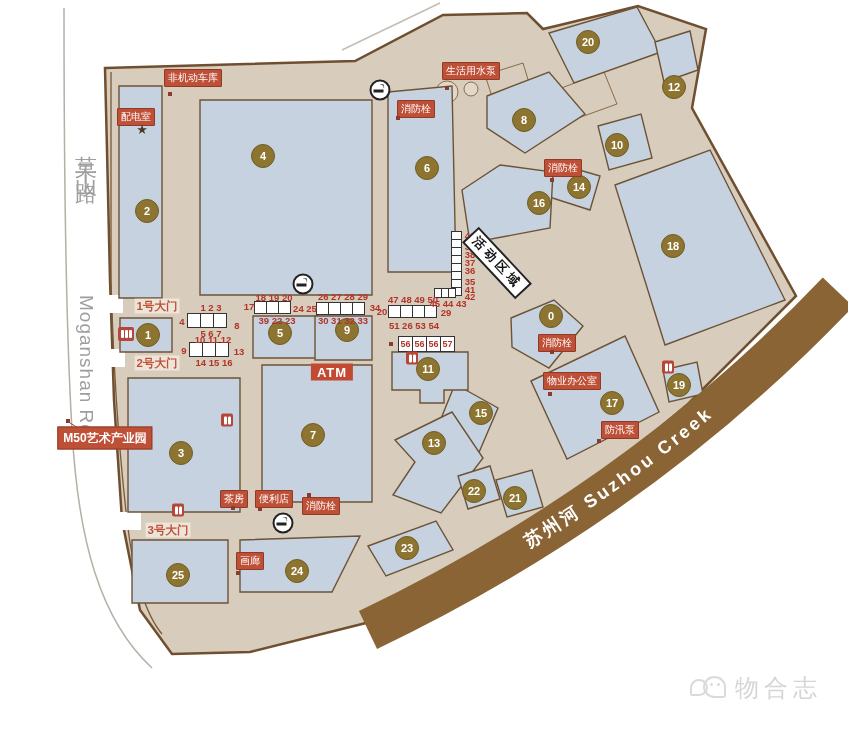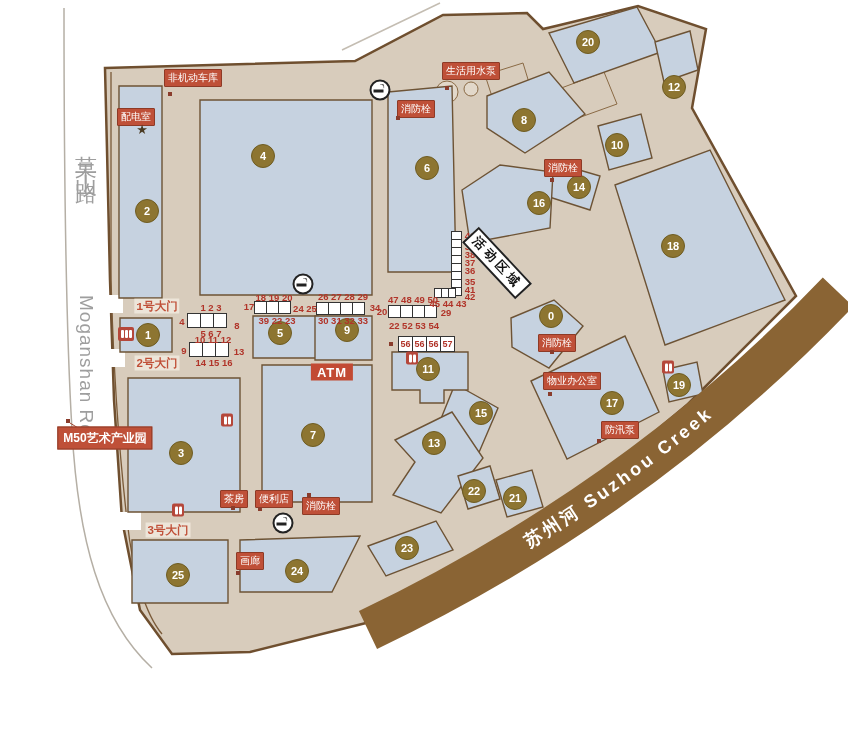--- a/index.html
+++ b/index.html
@@ -159,21 +159,21 @@
       <div class="lbl red" style="left: 416px; top: 109px;">消防栓</div>
       <div class="lbl red" style="left: 563px; top: 168px;">消防栓</div>
       <div class="lbl red" style="left: 557px; top: 343px;">消防栓</div>
       <div class="lbl red" style="left: 572px; top: 381px;">物业办公室</div>
       <div class="lbl red" style="left: 620px; top: 430px;">防汛泵</div>
       <div class="lbl red" style="left: 321px; top: 506px;">消防栓</div>
       <div class="lbl red" style="left: 234px; top: 499px;">茶房</div>
       <div class="lbl red" style="left: 274px; top: 499px; text-align: center;">便利店</div>
       <div class="lbl red" style="left: 250px; top: 561px;">画廊</div>
       <div class="lbl m50" style="left: 105px; top: 438px;">M50艺术产业园</div>
-      <div class="lbl gate" style="left: 157px; top: 306px; font-family: Liberation Mono, monospace;">1号大门</div>
+      <div class="lbl gate" style="left: 157px; top: 306px;">1号大门</div>
       <div class="lbl gate" style="left: 157px; top: 363px;">2号大门</div>
       <div class="lbl gate" style="left: 168px; top: 530px;">3号大门</div>
       <div class="lbl atm" style="left: 332px; top: 372px;">ATM</div>
       <div class="lbl activity" style="left: 497px; top: 263px;">活动区域</div>
       <div class="snum" style="left: 211px; top: 307px;">1 2 3</div>
       <div class="snum" style="left: 182px; top: 321px;">4</div>
       <div class="snum" style="left: 237px; top: 325px;">8</div>
       <div class="snum" style="left: 211px; top: 333px;">5 6 7</div>
       <div class="snum" style="left: 213px; top: 339px;">10 11 12</div>
       <div class="snum" style="left: 184px; top: 350px;">9</div>
@@ -182,21 +182,21 @@
       <div class="snum" style="left: 249px; top: 306px;">17</div>
       <div class="snum" style="left: 274px; top: 297px;">18 19 20</div>
       <div class="snum" style="left: 277px; top: 320px;">39 22 23</div>
       <div class="snum" style="left: 305px; top: 308px;">24 25</div>
       <div class="snum" style="left: 343px; top: 296px;">26 27 28 29</div>
       <div class="snum" style="left: 343px; top: 320px;">30 31 32 33</div>
       <div class="snum" style="left: 375px; top: 307px;">34</div>
       <div class="snum" style="left: 413px; top: 299px;">47 48 49 50</div>
       <div class="snum" style="left: 382px; top: 311px;">20</div>
       <div class="snum" style="left: 446px; top: 312px;">29</div>
-      <div class="snum" style="left: 414px; top: 325px;">22 52 53 54</div>
+      <div class="snum" style="left: 414px; top: 325px;">51 26 53 54</div>
       <div class="snum" style="left: 470px; top: 235px;">40</div>
       <div class="snum" style="left: 470px; top: 246px;">39</div>
       <div class="snum" style="left: 470px; top: 254px;">38</div>
       <div class="snum" style="left: 470px; top: 262px;">37</div>
       <div class="snum" style="left: 470px; top: 270px;">36</div>
       <div class="snum" style="left: 470px; top: 281px;">35</div>
       <div class="snum" style="left: 470px; top: 289px;">41</div>
       <div class="snum" style="left: 470px; top: 296px;">42</div>
       <div class="snum" style="left: 448px; top: 303px;">45 44 43</div>
       <div class="boxes" style="left: 187px; top: 313px;">
@@ -280,13 +280,22 @@
       <div class="dot" style="left: 550px; top: 394px;"></div>
       <div class="dot" style="left: 599px; top: 441px;"></div>
       <div class="dot" style="left: 309px; top: 495px;"></div>
       <div class="dot" style="left: 233px; top: 508px;"></div>
       <div class="dot" style="left: 260px; top: 509px;"></div>
       <div class="dot" style="left: 238px; top: 573px;"></div>
       <div class="dot" style="left: 68px; top: 421px;"></div>
       <div class="dot" style="left: 391px; top: 344px;"></div>
     </div>
 
+  <div class="watermark">
+    <span class="wm-icon">
+      <i class="b1"></i>
+        <i class="b2"></i>
+        <i class="e1"></i>
+        <i class="e2"></i>
+    </span>
+    <span>物合志</span>
+  </div>
 </div>
 
 </body></html>

